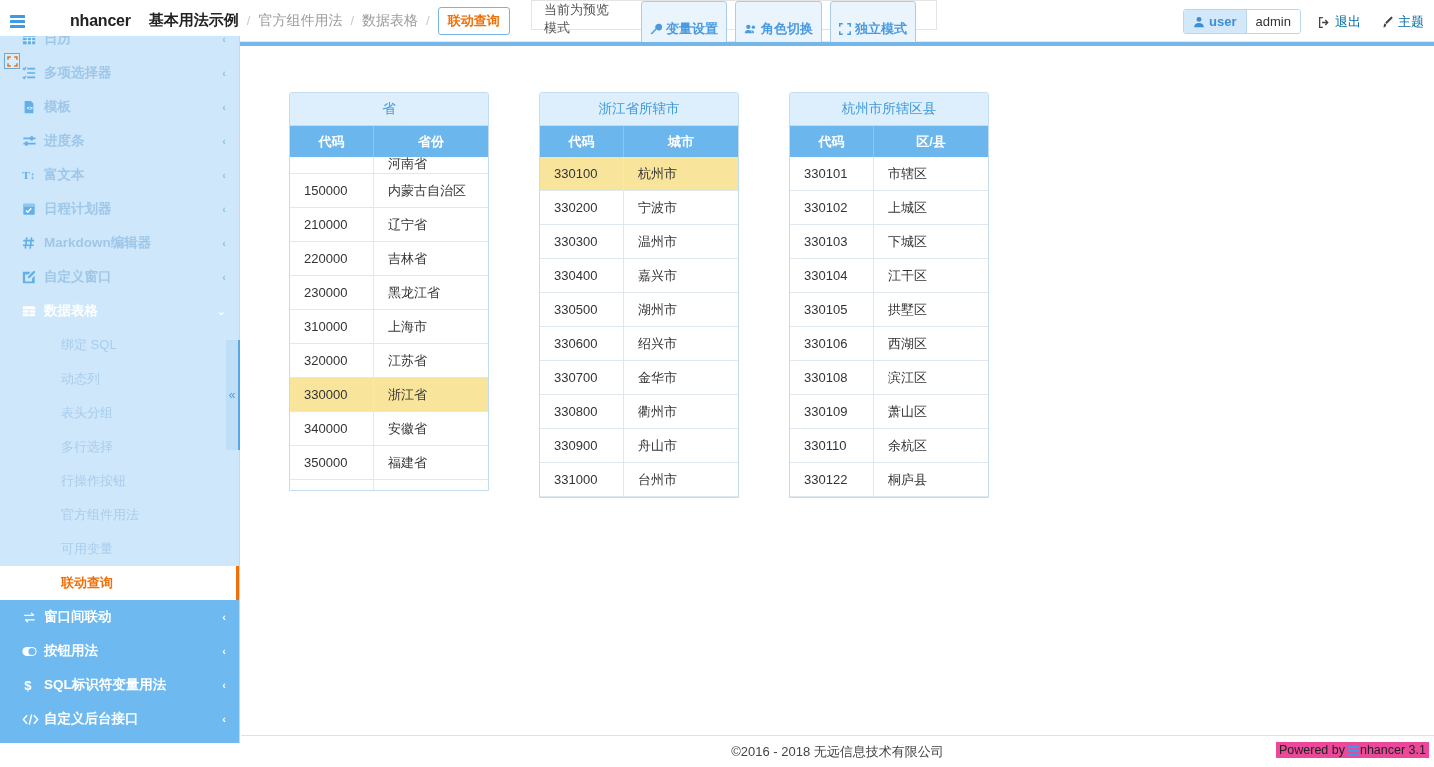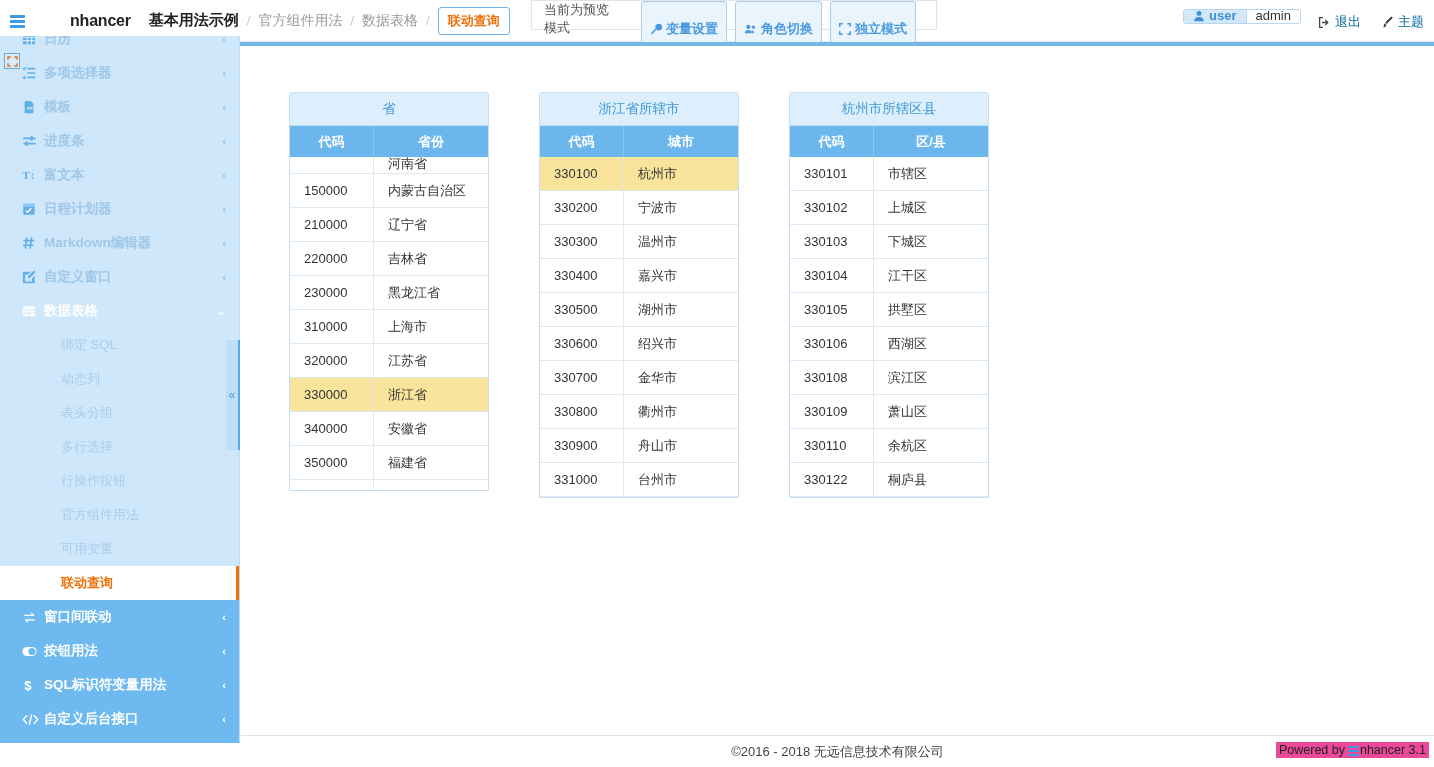--- a/index.html
+++ b/index.html
@@ -64,21 +64,21 @@
     color: #4a9ae0; font-size: 13px; font-weight: bold;
     padding: 18px 8px; border-radius: 3px; margin-right: 8px;
     display: inline-flex; align-items: center; cursor: pointer;
     white-space: nowrap;
   }
   .mbtn svg { margin-right: 4px; }
 
   .userbox {
     position: absolute; right: 133px; top: 9px;
     display: flex; border: 1px solid #b9d6ef; border-radius: 3px;
-    overflow: hidden; height: 15px; align-items: flex-end;
+    overflow: hidden; height: 25px;
   }
   .user-tab {
     display: flex; align-items: center; padding: 0 9px;
     font-size: 13px; font-weight: bold; cursor: pointer;
   }
   .user-tab.on { background: #d3e9fa; color: #3c8fd4; }
   .user-tab.off { background: #ffffff; color: #333; border-left: 1px solid #b9d6ef; font-weight: normal;}
   .user-tab svg { margin-right: 4px; }
 
   .toplink {

